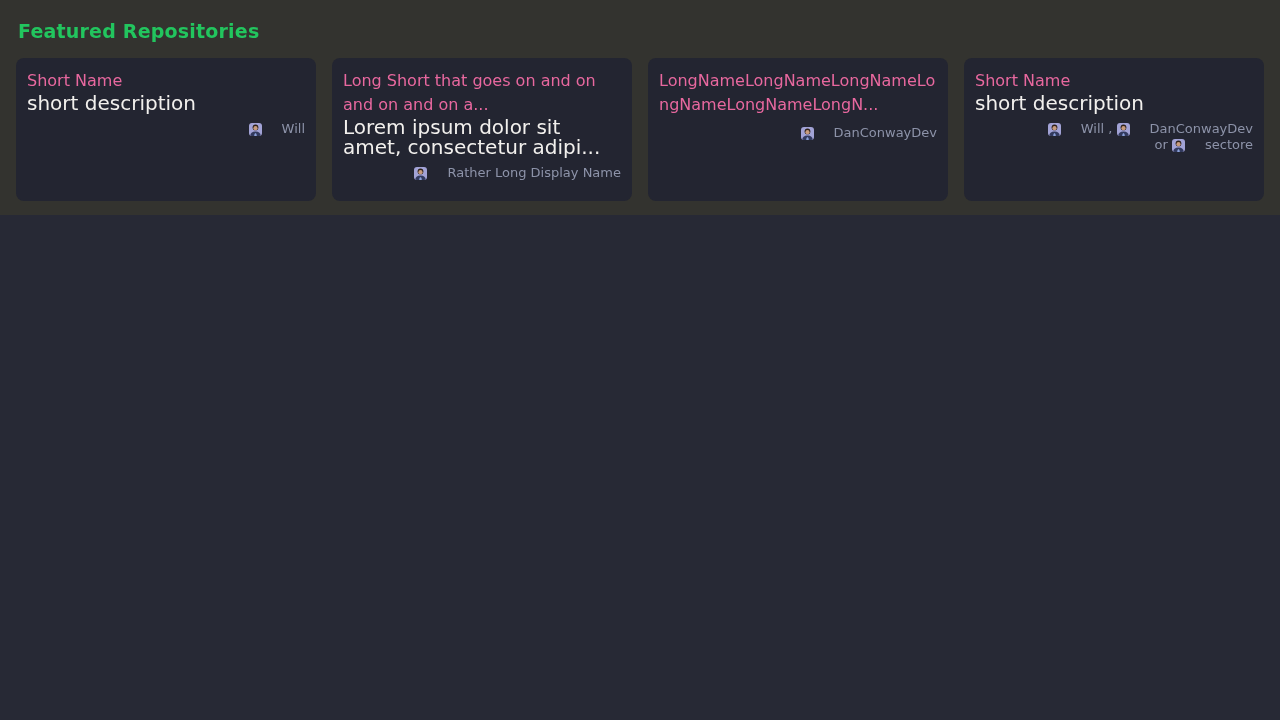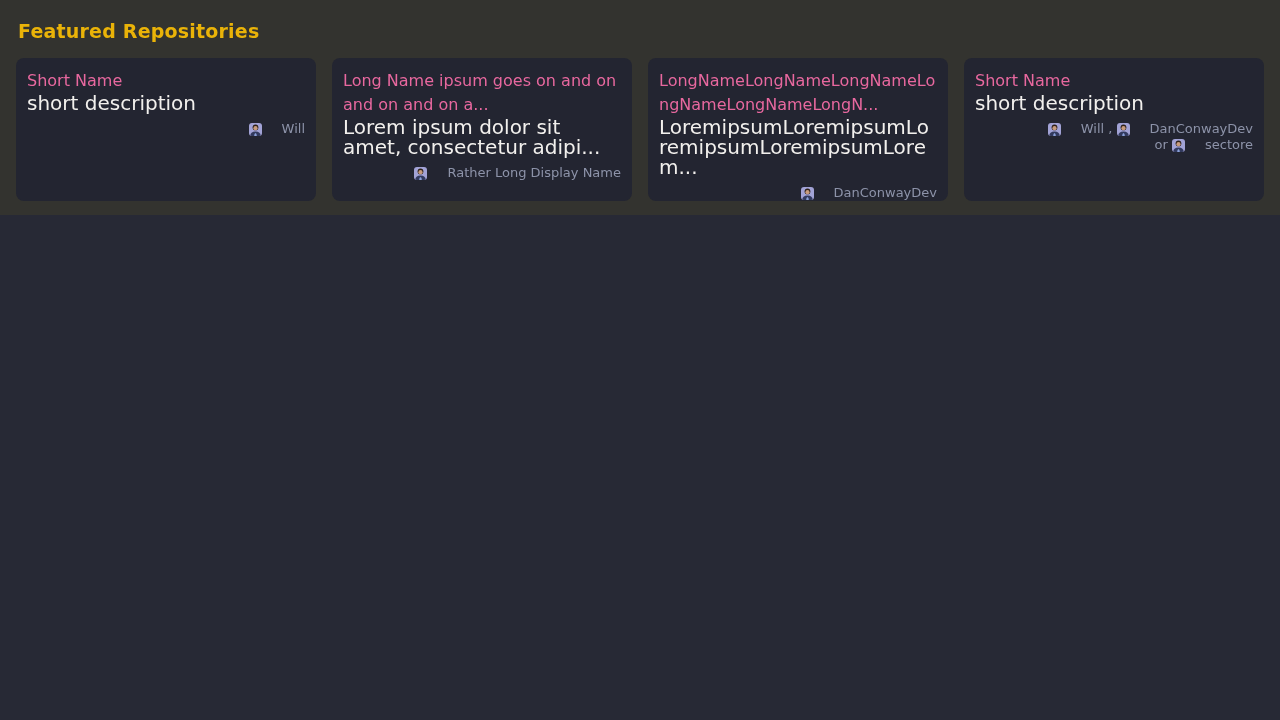--- a/index.html
+++ b/index.html
@@ -7,21 +7,21 @@
   body {
     background: #272935;
     font-family: "DejaVu Sans", "Liberation Sans", sans-serif;
     overflow: hidden;
   }
   .featured-band {
     background: #33332f;
     padding: 20px 16px 14px 16px;
   }
   .page-title {
-    color: #eab308;
+    color: #22c55e;
     font-size: 19px;
     font-weight: 700;
     line-height: 23px;
     margin: 0 0 15px 2px;
     letter-spacing: 0.2px;
   }
   .cards-row {
     display: flex;
     gap: 16px;
     align-items: stretch;
@@ -99,33 +99,32 @@
       <p class="card-desc">short description</p>
       <div class="card-authors"><span class="author">
             <svg class="avatar" viewBox="0 0 13 13">
               <use href="#avatar-person"></use>
             </svg>
             <span>Will</span>
           </span></div>
     </article>
 
     <article class="card">
-      <h2 class="card-title">Long Name ipsum goes on and on and on and on a...</h2>
+      <h2 class="card-title">Long Short that goes on and on and on and on a...</h2>
       <p class="card-desc">Lorem ipsum dolor sit amet, consectetur adipi...</p>
       <div class="card-authors"><span class="author">
             <svg class="avatar" viewBox="0 0 13 13">
               <use href="#avatar-person"></use>
             </svg>
             <span>Rather Long Display Name</span>
           </span></div>
     </article>
 
     <article class="card">
       <h2 class="card-title">LongNameLongNameLongNameLongNameLongNameLongN...</h2>
-      <p class="card-desc">LoremipsumLoremipsumLoremipsumLoremipsumLorem...</p>
       <div class="card-authors"><span class="author">
             <svg class="avatar" viewBox="0 0 13 13">
               <use href="#avatar-person"></use>
             </svg>
             <span>DanConwayDev</span>
           </span></div>
     </article>
 
     <article class="card">
       <h2 class="card-title">Short Name</h2>

